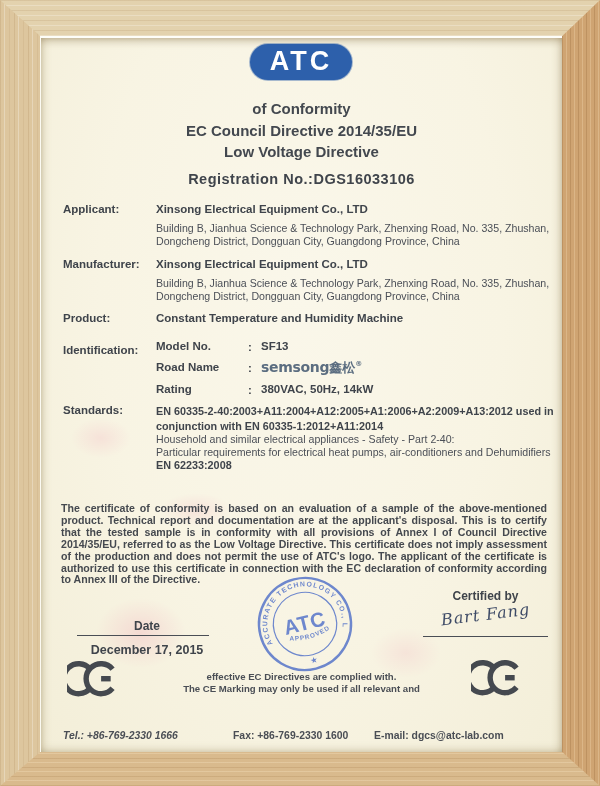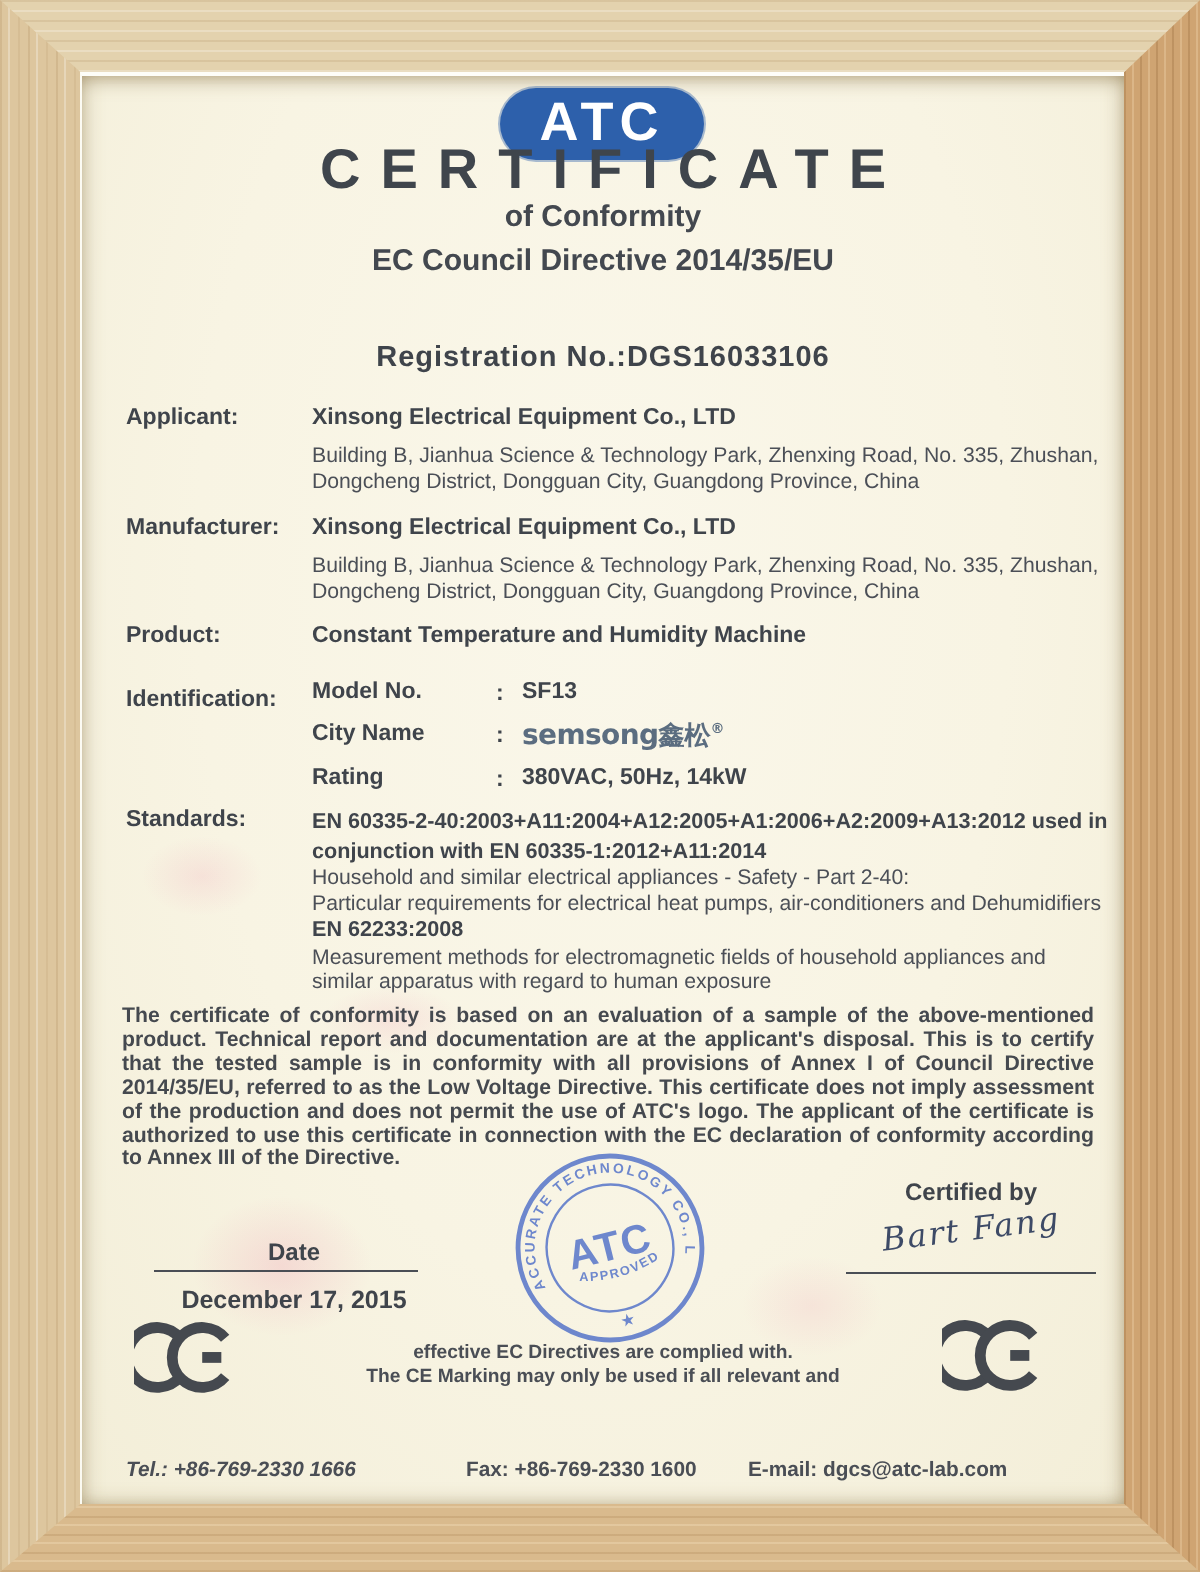--- a/index.html
+++ b/index.html
@@ -134,23 +134,23 @@
   <div class="frame-piece frame-bottom"></div>
 </div>
 
 <div class="paper">
   <div class="stain s1"></div>
   <div class="stain s2"></div>
   <div class="stain s3"></div>
   <div class="stain s4"></div>
 
   <div class="abs atc-logo">ATC</div>
-  <div class="abs ctr cert-title">CERTIFICATE</div>
   <div class="abs ctr subtitle">of Conformity</div>
   <div class="abs ctr directive1">EC Council Directive 2014/35/EU</div>
+  <div class="abs ctr directive2">Low Voltage Directive</div>
   <div class="abs ctr registration"><span>Registration No.:</span><span>DGS16033106</span></div>
 
   <div class="row" style="top:165px">
     <span class="lbl">Applicant:</span>
     <div class="val cname">Xinsong Electrical Equipment Co., LTD</div>
   </div>
   <div class="row" style="top:184px">
     <div class="val addr">Building B, Jianhua Science &amp; Technology Park, Zhenxing Road, No. 335, Zhushan,</div>
     <div class="val addr">Dongcheng District, Dongguan City, Guangdong Province, China</div>
   </div>
@@ -171,39 +171,38 @@
 
   <div class="abs" style="top:302px;left:22px">
     <span style="font-size:11.5px;font-weight:bold;color:#3f444b">Identification:</span>
   </div>
   <div>
     <span class="abs id-key" style="top:302px">Model No.</span>
     <span class="abs id-colon" style="top:303px">:</span>
     <span class="abs id-val" style="top:302px">SF13</span>
   </div>
   <div>
-    <span class="abs id-key" style="top:323px">City Name</span>
+    <span class="abs id-key" style="top:323px">Road Name</span>
     <span class="abs id-colon" style="top:324px">:</span>
     <span class="abs semsong" style="top:321px;left:220px"><span>semsong</span><span class="cjk">鑫松</span><span class="reg">®</span></span>
   </div>
   <div>
     <span class="abs id-key" style="top:345px">Rating</span>
     <span class="abs id-colon" style="top:346px">:</span>
     <span class="abs id-val" style="top:345px">380VAC, 50Hz, 14kW</span>
   </div>
 
   <div class="row" style="top:366px">
     <span class="lbl">Standards:</span>
     <div class="val">
       <div class="s-line b">EN 60335-2-40:2003+A11:2004+A12:2005+A1:2006+A2:2009+A13:2012 used in</div>
       <div class="s-line b">conjunction with EN 60335-1:2012+A11:2014</div>
       <div class="s-line">Household and similar electrical appliances - Safety - Part 2-40:</div>
       <div class="s-line">Particular requirements for electrical heat pumps, air-conditioners and Dehumidifiers</div>
       <div class="s-line b">EN 62233:2008</div>
-      <div class="s-line wrap">Measurement methods for electromagnetic fields of household appliances and similar apparatus with regard to human exposure</div>
     </div>
   </div>
 
   <div class="abs body-par">The certificate of conformity is based on an evaluation of a sample of the above-mentioned product. Technical report and documentation are at the applicant's disposal. This is to certify that the tested sample is in conformity with all provisions of Annex I of Council Directive 2014/35/EU, referred to as the Low Voltage Directive. This certificate does not imply assessment of the production and does not permit the use of ATC's logo. The applicant of the certificate is authorized to use this certificate in connection with the EC declaration of conformity according to Annex III of the Directive.</div>
 
   <div class="abs certified">Certified by</div>
   <div class="abs sig-text">Bart Fang</div>
   <div class="abs sig-line"></div>
   <div class="abs date-text">December 17, 2015</div>
   <div class="abs date-line"></div>

